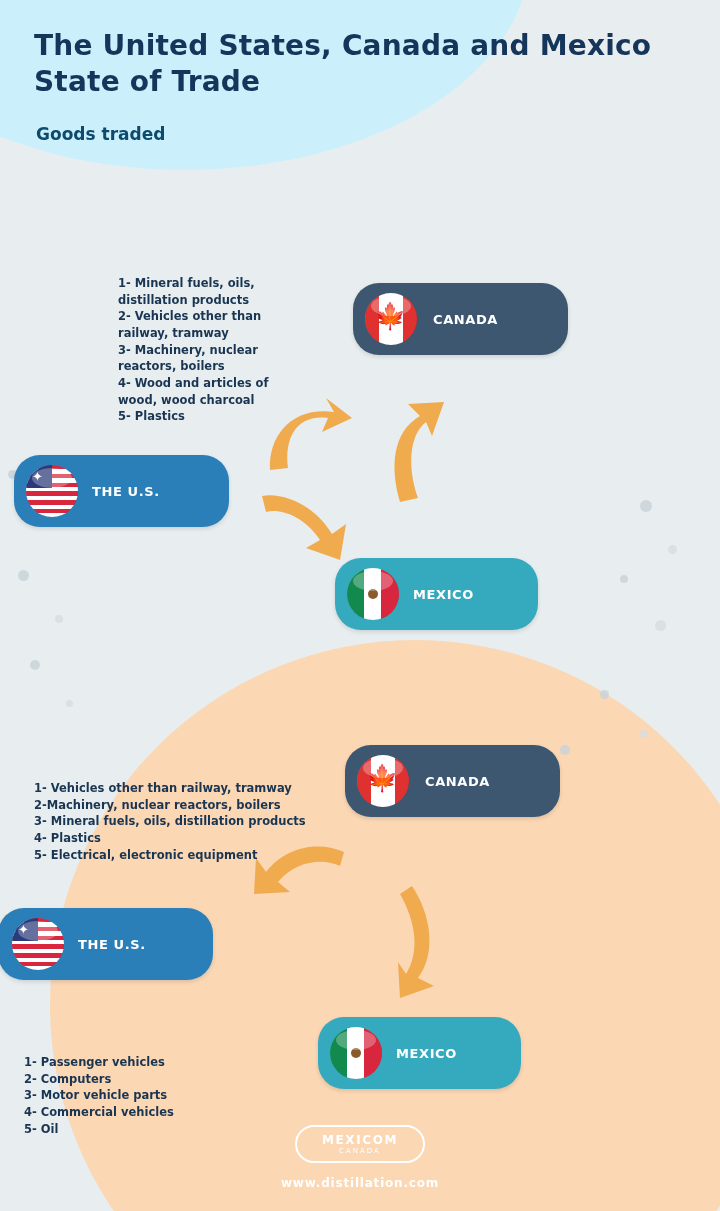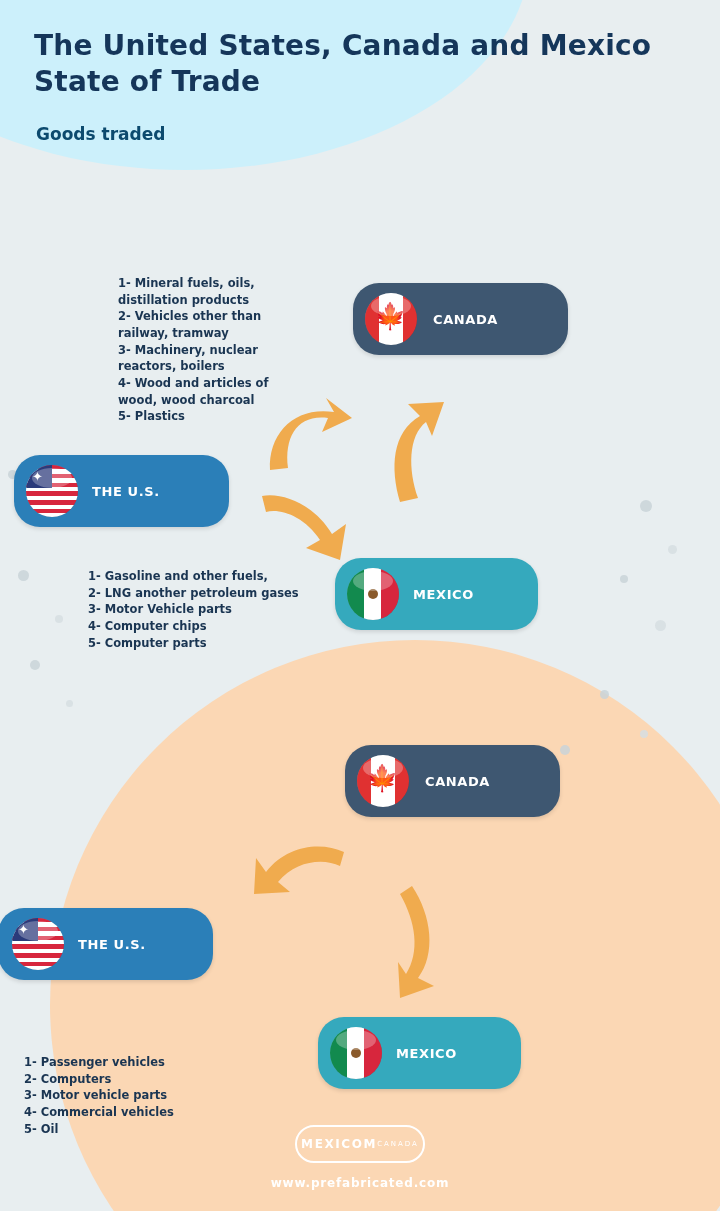--- a/index.html
+++ b/index.html
@@ -146,21 +146,21 @@
   .arrow { position: absolute; }
 
   
   .logo {
     position: absolute;
     left: 295px; top: 1125px;
     width: 130px; height: 38px;
     border: 2px solid #ffffff;
     border-radius: 19px;
     display: flex;
-    flex-direction: row;
+    flex-direction: column;
     align-items: center;
     justify-content: center;
     color: #ffffff;
   }
   .logo .l1 { font-size: 12px; font-weight: bold; letter-spacing: 1.6px; }
   .logo .l2 { font-size: 7px; letter-spacing: 2px; }
   .site {
     position: absolute;
     left: 0; right: 0; top: 1176px;
     text-align: center;
@@ -241,25 +241,20 @@
 distillation products
 2- Vehicles other than
 railway, tramway
 3-  Machinery, nuclear
 reactors, boilers
 4- Wood and articles of
 wood, wood charcoal
 5- Plastics</div>
 
 
-  <div class="note" style="left:88px; top:568px; width:230px;">1- Gasoline and other fuels,
-2- LNG another petroleum gases
-3- Motor Vehicle parts
-4- Computer chips
-5- Computer parts</div>
 
   <div class="pill" style="left:345px; top:745px; width:215px; height:72px; background:#3e5771; padding-left:12px; gap:16px;">
     <span class="flag flag-ca">
       <span class="inner"></span>
       <span class="leaf">🍁</span>
       <span class="gloss"></span>
     </span>
     <span class="label">CANADA</span>
   </div>
 
@@ -283,27 +278,32 @@
   </div>
 
   <svg class="arrow" style="left:252px; top:838px;" width="95" height="80" viewBox="0 0 95 80">
     <path d="M92 14 C 70 4, 36 6, 14 34 L 4 20 L 2 56 L 38 54 L 26 44 C 44 22, 72 20, 88 28 Z" fill="#f0ab4e"></path>
   </svg>
 
   <svg class="arrow" style="left:388px; top:880px;" width="72" height="120" viewBox="0 0 72 120">
     <path d="M24 6 C 44 36, 48 74, 30 98 L 46 106 L 12 118 L 10 82 L 18 94 C 32 72, 28 42, 12 14 Z" fill="#f0ab4e"></path>
   </svg>
 
+  <div class="note" style="left:34px; top:780px; width:290px;">1-  Vehicles other than railway, tramway
+2-Machinery, nuclear reactors, boilers
+3- Mineral fuels, oils, distillation products
+4- Plastics
+5-  Electrical, electronic equipment</div>
 
 
   <div class="note" style="left:24px; top:1054px; width:230px;">1- Passenger vehicles
 2- Computers
 3- Motor vehicle parts
 4- Commercial vehicles
 5- Oil</div>
 
   <div class="logo">
     <span class="l1">MEXICOM</span>
     <span class="l2">CANADA</span>
   </div>
-  <div class="site">www.prefabricated.com</div>
+  <div class="site">www.distillation.com</div>
 
 </div>
 
 </body></html>

